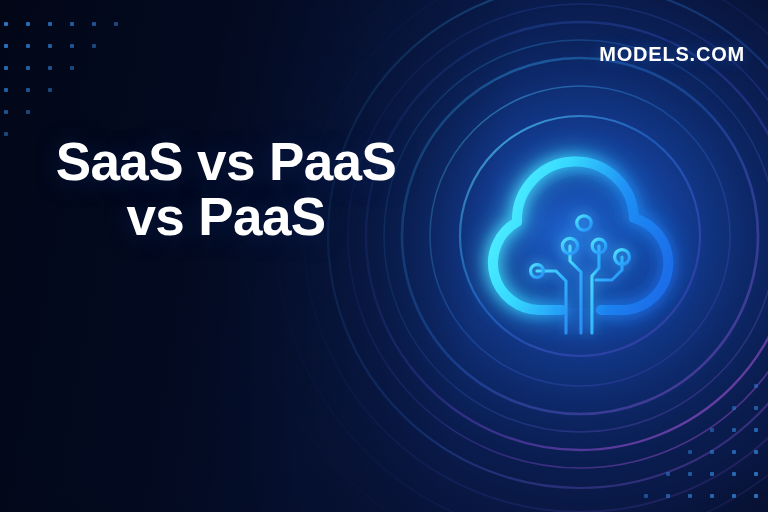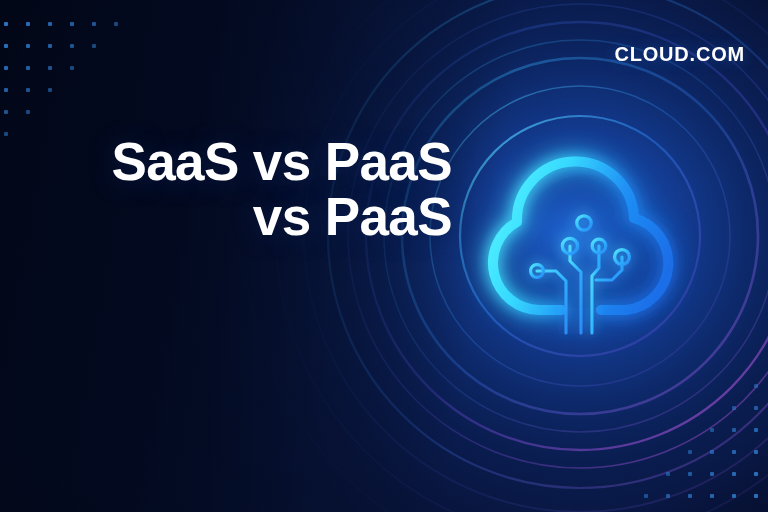--- a/index.html
+++ b/index.html
@@ -73,21 +73,21 @@
     font-weight: bold;
     letter-spacing: 0.8px;
     white-space: nowrap;
     text-shadow: 0 0 14px rgba(40,120,230,0.45);
   }
   .headline {
     position: absolute;
     left: 0;
     top: 134px;
     width: 452px;
-    text-align: right;
+    text-align: center;
     color: #ffffff;
     font-size: 53px;
     font-weight: bold;
     line-height: 1.04;
     letter-spacing: -0.6px;
     text-shadow: 0 2px 22px rgba(10,30,80,0.8);
   }
   .headline .ln { display: block; }
   .subhead {
     position: absolute;
@@ -278,21 +278,21 @@
         <circle cx="126" cy="128" r="7.6" fill="none" stroke="url(#traceStroke)" stroke-width="3.4"></circle>
         <circle cx="140" cy="105" r="7.2" fill="none" stroke="url(#traceStroke)" stroke-width="3.3"></circle>
         <circle cx="155" cy="128" r="6.8" fill="none" stroke="url(#traceStroke)" stroke-width="3.2"></circle>
         <circle cx="178" cy="139" r="7.4" fill="none" stroke="url(#traceStroke)" stroke-width="3.3"></circle>
       </g>
     </svg>
   </div>
 
   <div class="bg-vignette"></div>
 
-  <div class="logo">CLOUD.COM</div>
+  <div class="logo">MODELS.COM</div>
 
   <div class="headline">
     <span class="ln">SaaS vs PaaS</span>
     <span class="ln">vs PaaS</span>
   </div>
 
 
 </div>
 
 </body></html>

